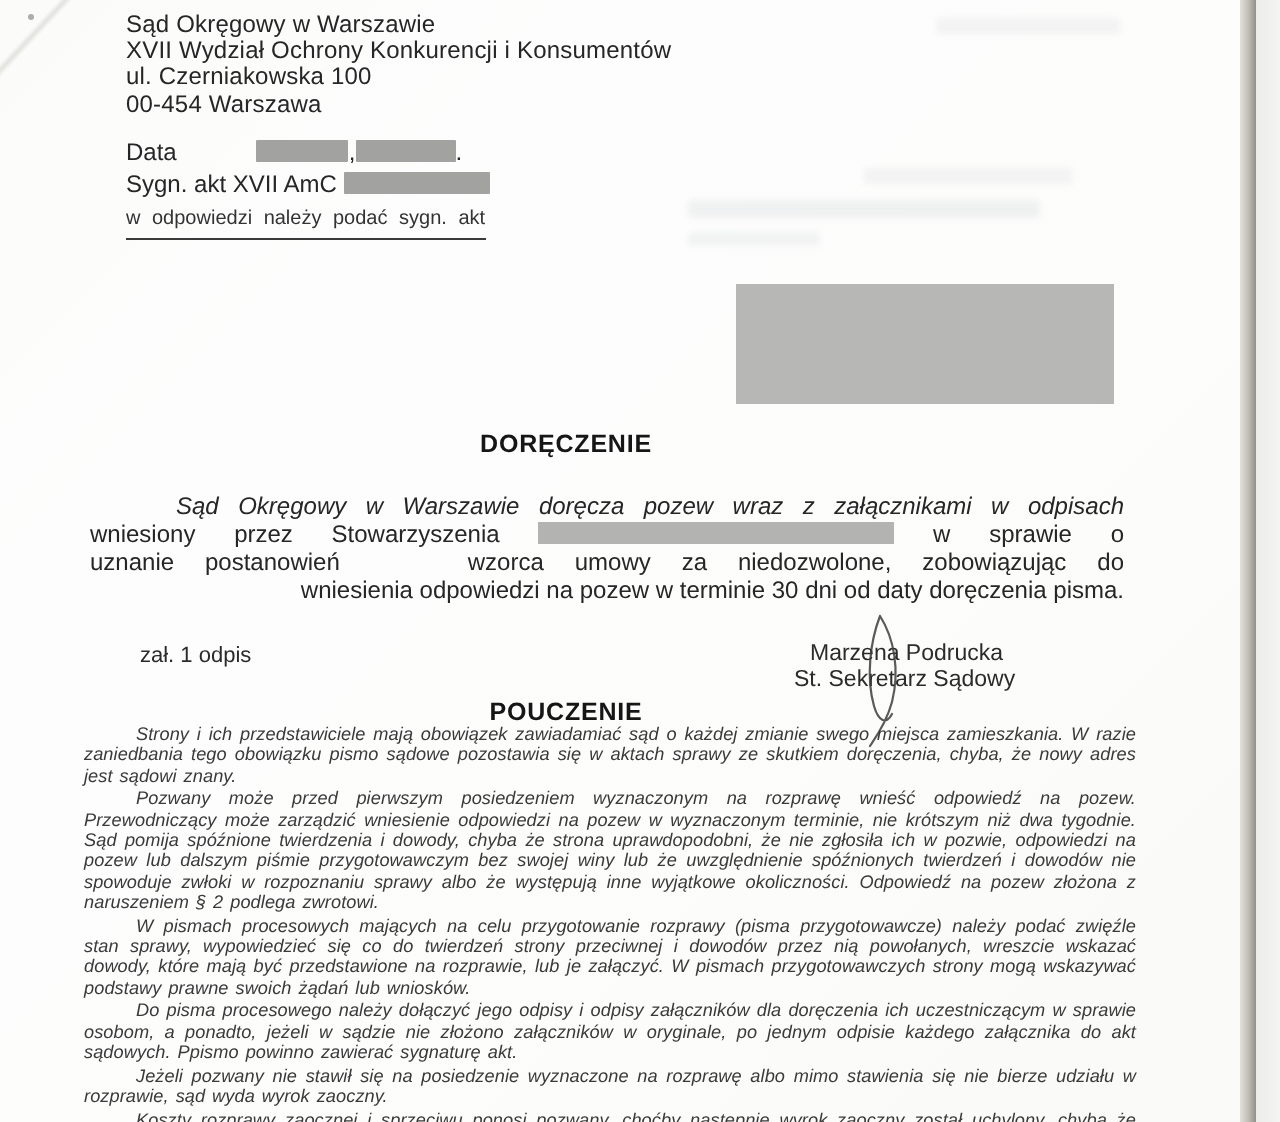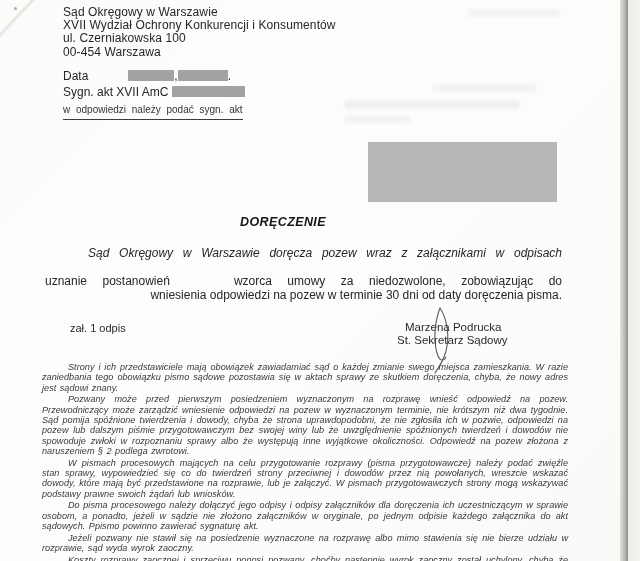--- a/index.html
+++ b/index.html
@@ -38,21 +38,21 @@
   .meta{position:absolute;left:63px;top:69px;font-size:12px;line-height:15.5px;color:#262626;}
   .redact{display:inline-block;background:#a2a2a0;vertical-align:middle;border-radius:.5px;}
   .r-date1{width:46px;height:11px;margin-left:40px;margin-top:-2px;}
   .r-date2{width:50px;height:11px;margin-top:-2px;}
   .r-case{width:73px;height:11px;margin-left:4px;margin-top:-2px;}
   .note{font-size:10px;word-spacing:3px;border-bottom:1px solid #3a3a3a;padding-bottom:1px;display:inline-block;margin-top:2px;color:#333;}
 
   .bigredact{position:absolute;left:368px;top:142px;width:189px;height:60px;background:#b7b7b5;}
 
   .h1{position:absolute;left:0;width:566px;text-align:center;font-weight:bold;font-size:12.5px;letter-spacing:.4px;color:#161616;}
-  .h-dorecz{top:215px;font-style:italic;}
+  .h-dorecz{top:215px;}
   .h-poucz{top:349px;}
 
   .bline{position:absolute;font-size:12px;height:14px;overflow:hidden;color:#262626;white-space:normal;text-align:right;}
   .jline{text-align:justify;}
   .jline::after{content:"";display:inline-block;width:100%;height:0;}
   .r-inline{display:inline-block;width:178px;height:11px;background:#b3b3b1;vertical-align:middle;margin-top:-2px;}
   .gap-inline{display:inline-block;width:64px;height:1px;}
 
   .encl{position:absolute;left:70px;top:322px;font-size:11px;color:#2b2b2b;text-align:center;}
   .sig{position:absolute;left:397px;top:321px;font-size:11.5px;line-height:13px;color:#2b2b2b;}
@@ -87,33 +87,35 @@
     <div><span>Data</span><span class="redact r-date1"></span><span>,</span><span class="redact r-date2"></span><span>.</span></div>
     <div><span>Sygn. akt XVII AmC</span><span class="redact r-case"></span></div>
     <div class="note">w odpowiedzi należy podać sygn. akt</div>
   </div>
 
   <div class="bigredact"></div>
 
   <div class="h1 h-dorecz">DORĘCZENIE</div>
 
   <div class="bline jline" style="left:88px;top:246px;width:474px;font-style:italic;">Sąd Okręgowy w Warszawie doręcza pozew wraz z załącznikami w odpisach</div>
+  <div class="bline jline" style="left:45px;top:260px;width:517px;"><span>wniesiony przez Stowarzyszenia </span><span class="r-inline"></span><span> w sprawie o</span></div>
   <div class="bline jline" style="left:45px;top:274px;width:517px;"><span>uznanie postanowień</span><span class="gap-inline"></span><span>wzorca umowy za niedozwolone, zobowiązując do</span></div>
   <div class="bline" style="left:45px;top:288px;width:517px;">wniesienia odpowiedzi na pozew w terminie 30 dni od daty doręczenia pisma.</div>
 
   <div class="encl">zał. 1 odpis</div>
 
   <div class="sig">
     <div style="padding-left:8px;">Marzena Podrucka</div>
     <div>St. Sekretarz Sądowy</div>
   </div>
   <svg class="scribble" viewBox="0 0 30 70">
     <path d="M14,3 C21,14 24,30 20,46 C17,57 11,65 9,68 M14,3 C9,16 7,34 11,48 C13,55 17,58 20,52" fill="none" stroke="#3d3d3d" stroke-width="1.1" stroke-linecap="round" opacity="0.85"></path>
   </svg>
 
+  <div class="h1 h-poucz">POUCZENIE</div>
 
   <div class="poucz">
     <p>Strony i ich przedstawiciele mają obowiązek zawiadamiać sąd o każdej zmianie swego miejsca zamieszkania. W razie zaniedbania tego obowiązku pismo sądowe pozostawia się w aktach sprawy ze skutkiem doręczenia, chyba, że nowy adres jest sądowi znany.</p>
     <p>Pozwany może przed pierwszym posiedzeniem wyznaczonym na rozprawę wnieść odpowiedź na pozew. Przewodniczący może zarządzić wniesienie odpowiedzi na pozew w wyznaczonym terminie, nie krótszym niż dwa tygodnie. Sąd pomija spóźnione twierdzenia i dowody, chyba że strona uprawdopodobni, że nie zgłosiła ich w pozwie, odpowiedzi na pozew lub dalszym piśmie przygotowawczym bez swojej winy lub że uwzględnienie spóźnionych twierdzeń i dowodów nie spowoduje zwłoki w rozpoznaniu sprawy albo że występują inne wyjątkowe okoliczności. Odpowiedź na pozew złożona z naruszeniem § 2 podlega zwrotowi.</p>
     <p>W pismach procesowych mających na celu przygotowanie rozprawy (pisma przygotowawcze) należy podać zwięźle stan sprawy, wypowiedzieć się co do twierdzeń strony przeciwnej i dowodów przez nią powołanych, wreszcie wskazać dowody, które mają być przedstawione na rozprawie, lub je załączyć. W pismach przygotowawczych strony mogą wskazywać podstawy prawne swoich żądań lub wniosków.</p>
     <p>Do pisma procesowego należy dołączyć jego odpisy i odpisy załączników dla doręczenia ich uczestniczącym w sprawie osobom, a ponadto, jeżeli w sądzie nie złożono załączników w oryginale, po jednym odpisie każdego załącznika do akt sądowych. Ppismo powinno zawierać sygnaturę akt.</p>
     <p>Jeżeli pozwany nie stawił się na posiedzenie wyznaczone na rozprawę albo mimo stawienia się nie bierze udziału w rozprawie, sąd wyda wyrok zaoczny.</p>
     <p>Koszty rozprawy zaocznej i sprzeciwu ponosi pozwany, choćby następnie wyrok zaoczny został uchylony, chyba że niestawiennictwo pozwanego było nie zawinione lub że nie dołączono do akt nadesłanych do sądu przed rozprawą wyjaśnień pozwanego.</p>
   </div>
 </div>

